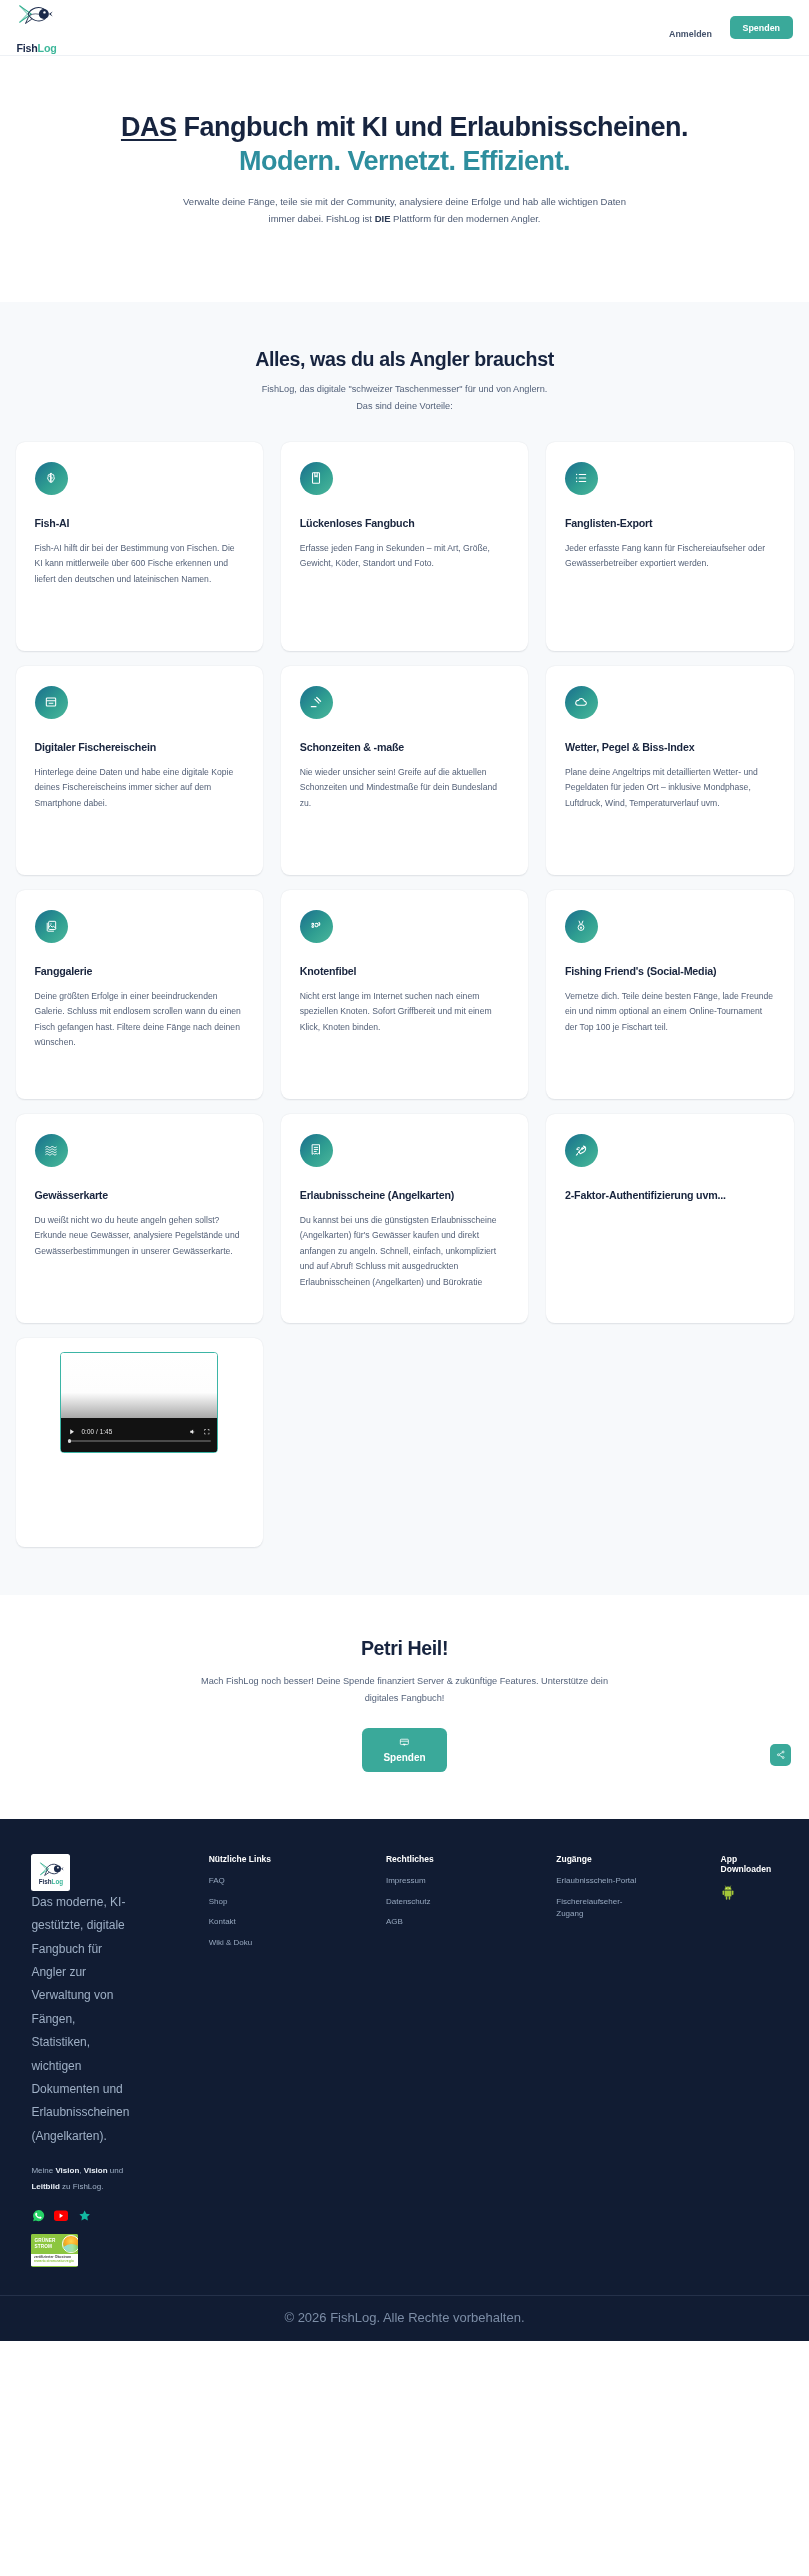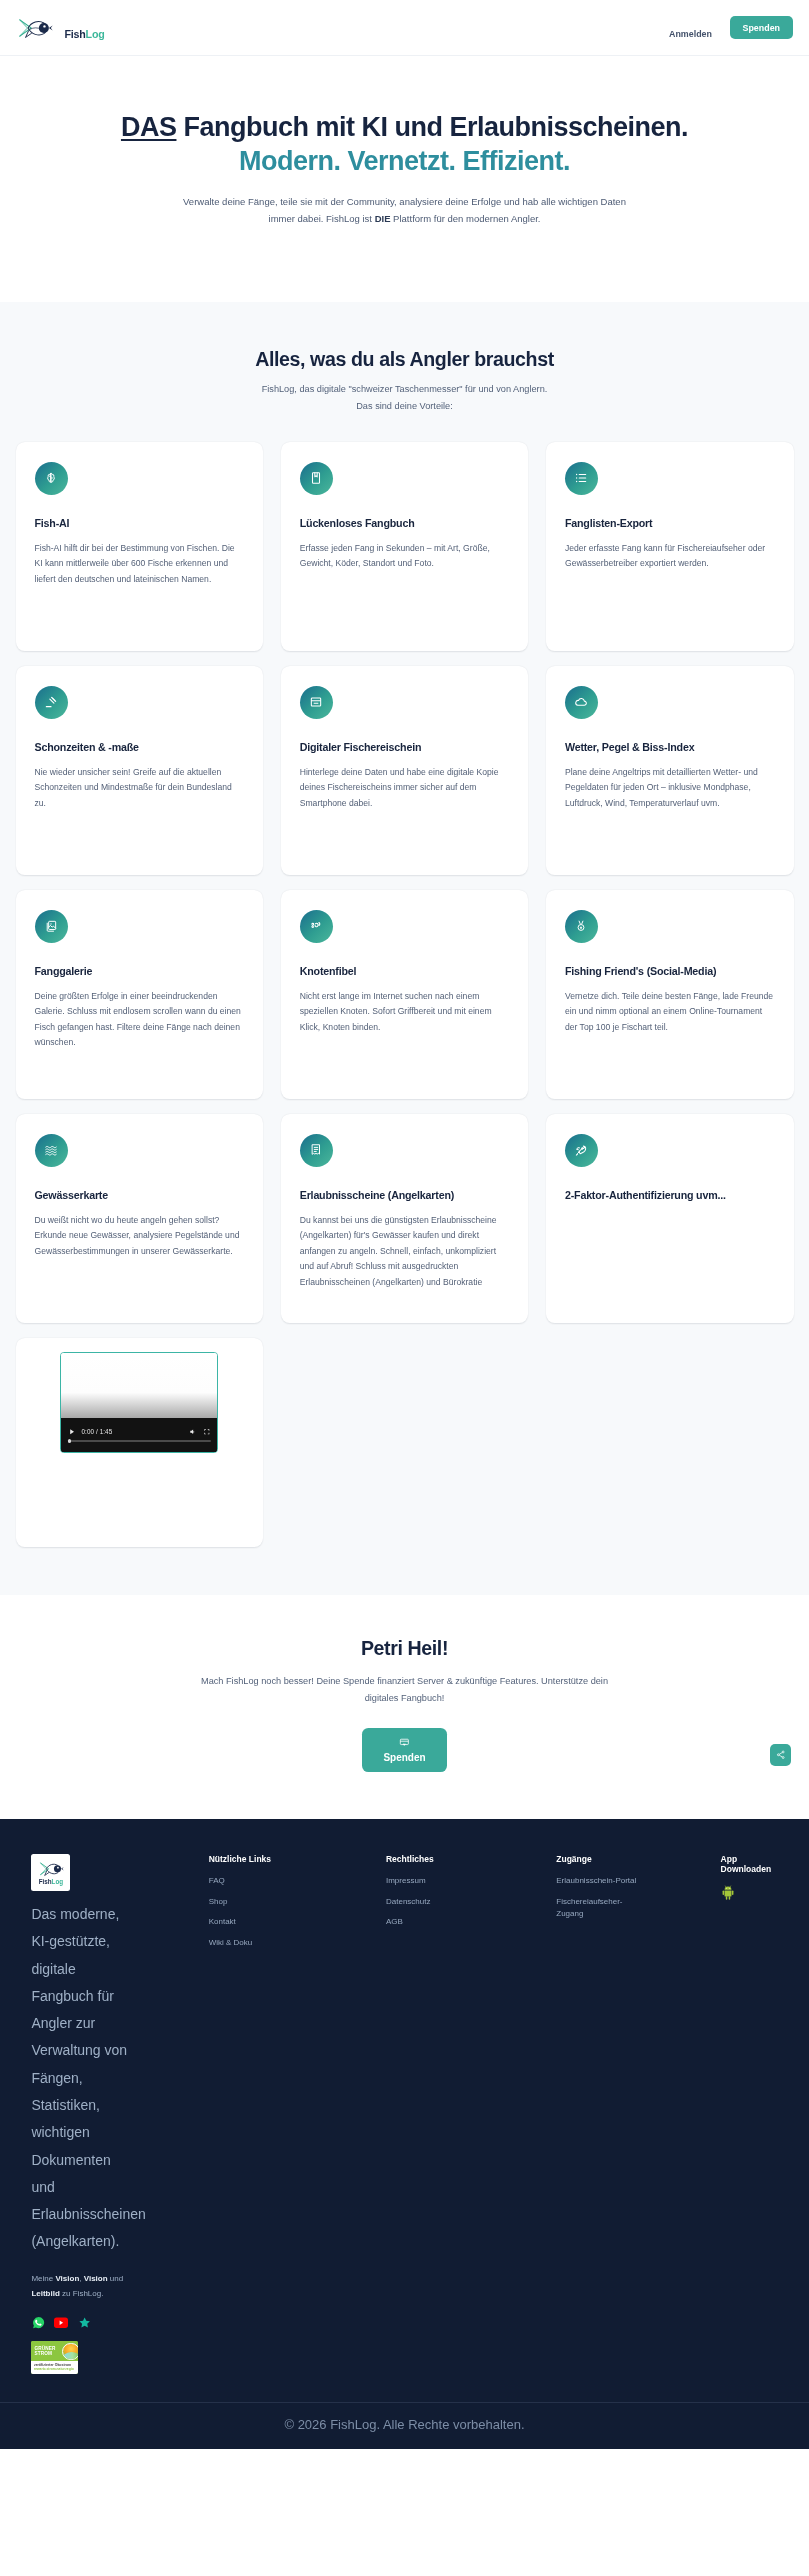--- a/index.html
+++ b/index.html
@@ -8,21 +8,21 @@
     font-family:"Liberation Sans",sans-serif;
     background:#ffffff;color:#1e293b;
     -webkit-font-smoothing:antialiased;
   }
   
   .site-header{
     height:56px;background:#ffffff;border-bottom:0.6px solid #eef1f5;
     display:flex;align-items:center;justify-content:space-between;
     padding:0 16.4px;position:relative;
   }
-  .brand{display:flex;flex-direction:row;align-items:flex-end;gap:10px;}
+  .brand{display:flex;flex-direction:column;align-items:flex-start;gap:17px;}
   .brand-mark{width:38px;height:24px;display:block}
   .brand-word{font-size:10.7px;font-weight:700;letter-spacing:-0.2px;line-height:1}
   .brand-word .w1{color:#1b2a4a}
   .brand-word .w2{color:#3cb79a}
   .header-actions{display:flex;align-items:flex-end;gap:18px}
   .link-login{
     font-size:8.9px;font-weight:700;color:#44526b;text-decoration:none;
   }
   .btn-donate-top{
     background:#3aa99a;color:#fff;border:none;border-radius:5px;
@@ -112,21 +112,21 @@
     background:#3aa99a;display:flex;align-items:center;justify-content:center;cursor:pointer;
   }
   .share-fab svg{width:9.5px;height:9.5px;fill:none;stroke:#fff;stroke-width:1.9}
   
   .site-footer{background:#111c33;color:#cbd5e1;padding:35px 0 0}
   .footer-inner{width:779px;margin:0 auto;display:grid;grid-template-columns:171px 171px 164px 158px 1fr;gap:0 6.3px;padding:0 16.4px}
   .f-logo-box{width:39px;height:37px;background:#fff;border-radius:2.5px;display:flex;flex-direction:column;align-items:center;justify-content:center;padding:2.5px 1.9px;}
   .f-logo-box svg{width:26.6px;height:17.7px}
   .f-logo-word{font-size:6.3px;font-weight:700;line-height:1;margin-top:1.3px}
   .f-logo-word .w1{color:#1b2a4a}.f-logo-word .w2{color:#3cb79a}
-  .f-about{margin-top:10px;font-size:14px;line-height:1.95;color:#9fb0c6;max-width:98px}
+  .f-about{margin-top:0;font-size:12px;line-height:1.95;color:#9fb0c6;max-width:98px}
   .f-vision{margin-top:15px;font-size:8px;line-height:1.95;color:#9fb0c6;max-width:95px}
   .f-vision b{color:#e8eef6;font-weight:700}
   .f-social{margin-top:14px;display:flex;align-items:center;gap:8.9px}
   .soc{width:14px;height:14px;display:flex;align-items:center;justify-content:center;cursor:pointer}
   .soc svg{display:block}
   .eco-badge{
     margin-top:11.4px;width:47px;height:33px;border-radius:1.9px;overflow:hidden;
     background:#8cc63f;position:relative;font-family:"Liberation Sans",sans-serif;
   }
   .eco-top{height:20px;background:#8cc63f;position:relative;display:flex;align-items:center;padding-left:3.2px}
@@ -223,40 +223,40 @@
           <circle cx="4.5" cy="18" r="1.1" fill="#fff" stroke="none"></circle>
         </svg>
       </div>
       <h3>Fanglisten-Export</h3>
       <p>Jeder erfasste Fang kann für Fischereiaufseher oder Gewässerbetreiber exportiert werden.</p>
     </div>
 
 
     <div class="card">
       <div class="card-icon">
+        <svg viewBox="0 0 24 24" fill="none" stroke="#fff" stroke-width="1.8" stroke-linejoin="round">
+          <rect x="4" y="5" width="16" height="14" rx="1.5"></rect>
+          <path d="M4 10h16M8 14h8"></path>
+        </svg>
+      </div>
+      <h3>Digitaler Fischereischein</h3>
+      <p>Hinterlege deine Daten und habe eine digitale Kopie deines Fischereischeins immer sicher auf dem Smartphone dabei.</p>
+    </div>
+
+    <div class="card">
+      <div class="card-icon">
         <svg viewBox="0 0 24 24" fill="none" stroke="#fff" stroke-width="1.9" stroke-linecap="round">
           <path d="M13 4 L20 11"></path>
           <path d="M10 7 L17 14"></path>
           <path d="M14.5 5.5 L18.5 9.5"></path>
           <path d="M4 20 L12 20"></path>
         </svg>
       </div>
       <h3>Schonzeiten &amp; -maße</h3>
       <p>Nie wieder unsicher sein! Greife auf die aktuellen Schonzeiten und Mindestmaße für dein Bundesland zu.</p>
-    </div>
-
-    <div class="card">
-      <div class="card-icon">
-        <svg viewBox="0 0 24 24" fill="none" stroke="#fff" stroke-width="1.8" stroke-linejoin="round">
-          <rect x="4" y="5" width="16" height="14" rx="1.5"></rect>
-          <path d="M4 10h16M8 14h8"></path>
-        </svg>
-      </div>
-      <h3>Digitaler Fischereischein</h3>
-      <p>Hinterlege deine Daten und habe eine digitale Kopie deines Fischereischeins immer sicher auf dem Smartphone dabei.</p>
     </div>
 
     <div class="card">
       <div class="card-icon">
         <svg viewBox="0 0 24 24" fill="none" stroke="#fff" stroke-width="1.8" stroke-linejoin="round">
           <path d="M6.5 17.5h11a3.5 3.5 0 0 0 .3-7 5.3 5.3 0 0 0-10.1-1.2A3.6 3.6 0 0 0 6.5 17.5z"></path>
         </svg>
       </div>
       <h3>Wetter, Pegel &amp; Biss-Index</h3>
       <p>Plane deine Angeltrips mit detaillierten Wetter- und Pegeldaten für jeden Ort – inklusive Mondphase, Luftdruck, Wind, Temperaturverlauf uvm.</p>

